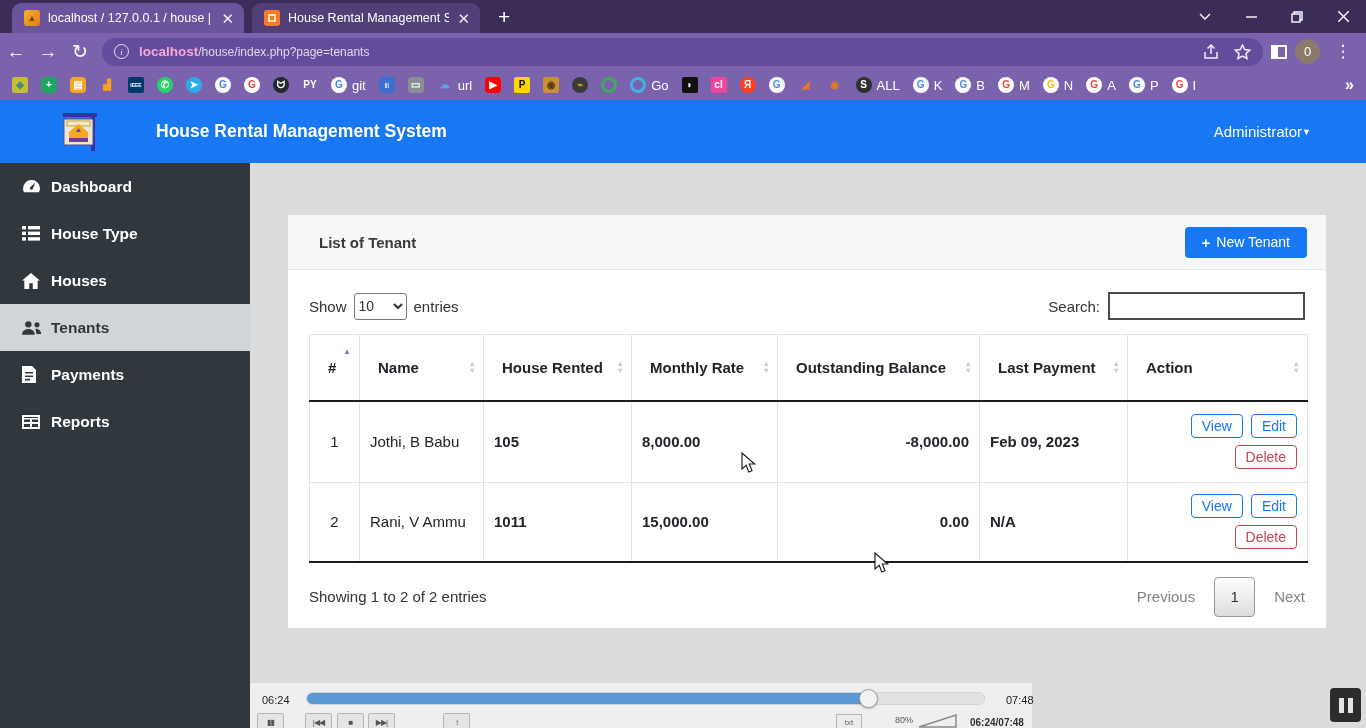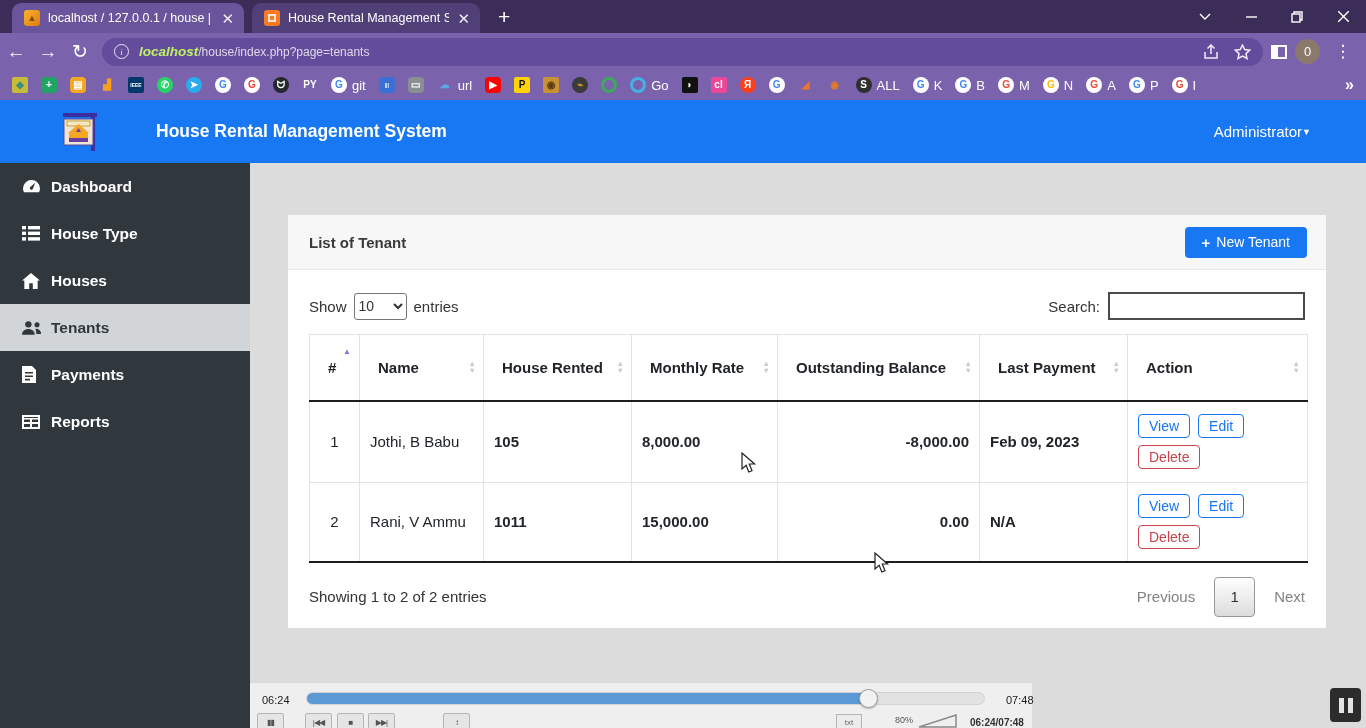--- a/index.html
+++ b/index.html
@@ -20,21 +20,21 @@
   .newtab { color:#fff; font-size:21px; margin-left:18px; padding-bottom:4px; }
   .win-controls { position:absolute; right:0; top:0; height:33px; display:flex; align-items:center; }
   .win-btn { width:46px; height:33px; display:flex; align-items:center; justify-content:center; }
   .win-btn svg { stroke:#fff; fill:none; stroke-width:1.4; }
 
   .toolbar { position:absolute; left:0; top:33px; width:100%; height:37px; background:#7a63ac; display:flex; align-items:center; }
   .nav-ic { color:#fff; font-size:19px; width:32px; text-align:center; }
   .nav-ic.fwd { opacity:.95; }
   .urlpill { height:28px; background:#644c9c; border-radius:14px; flex:1; margin:0 8px 0 6px; display:flex; align-items:center; padding:0 12px; color:#fff; }
   .info-ic { width:15px; height:15px; border:1.4px solid #e8e2f5; border-radius:50%; font-size:9px; display:flex; align-items:center; justify-content:center; color:#e8e2f5; font-style:italic; font-family:"Liberation Serif",serif; margin-right:10px; }
-  .url-host { font-size:13.5px; font-weight:bold; color:#bef264;font-style:italic; }
+  .url-host { font-size:13.5px; font-weight:bold; color:#f9a8d4; }
   .url-path { font-size:12px; color:rgba(255,255,255,.78); }
   .pill-right { margin-left:auto; display:flex; align-items:center; gap:14px; }
   .pill-right svg { stroke:#f0ecfa; fill:none; stroke-width:1.5; }
   .side-panel-ic { width:16px; height:14px; border:2px solid #fff; background:linear-gradient(to right,#fff 45%,transparent 45%); }
   .avatar { width:25px; height:25px; border-radius:50%; background:#8b7a6b; color:#fff; font-size:13px; display:flex; align-items:center; justify-content:center; }
   .kebab { color:#fff; font-size:17px; letter-spacing:0; width:30px; text-align:center; }
   .toolbar-right { display:flex; align-items:center; gap:8px; padding-right:8px; }
 
   .bookbar { position:absolute; left:0; top:70px; width:100%; height:30px; background:#7a63ac; display:flex; align-items:center; padding:0 12px; gap:13px; overflow:hidden; }
   .bm { display:flex; align-items:center; gap:5px; flex:0 0 auto; }
@@ -53,21 +53,21 @@
   .sidebar { position:absolute; left:0; top:163px; width:250px; height:565px; background:#30383e; }
   .side-item { height:47px; display:flex; align-items:center; padding-left:22px; color:#fff; font-size:15.5px; font-weight:bold; }
   .side-item .s-ic { width:20px; margin-right:9px; display:flex; }
   .side-item svg { fill:#fff; }
   .side-item.active { background:#d2d5d7; color:#30383e; }
   .side-item.active svg { fill:#30383e; }
 
   
   .content { position:absolute; left:250px; top:163px; width:1116px; height:565px; background:#dcdcdc; }
   .card { position:absolute; left:38px; top:52px; width:1038px; height:413px; background:#fff; }
-  .card-head { height:55px; background:#f7f7f7; border-bottom:1px solid #e7e7e7; display:flex; align-items:center; padding:0 19px 0 21px; }
+  .card-head { height:55px; background:#f7f7f7; border-bottom:1px solid #e7e7e7; display:flex; align-items:center; padding:0 19px 0 31px; }
   .card-title { font-size:15px; font-weight:bold; color:#3a3a3a; }
   .btn-new { margin-left:auto; background:#1877f2; color:#fff; border:none; border-radius:4px; height:31px; padding:0 17px; font-size:14px; font-family:inherit; display:flex; align-items:center; gap:6px; cursor:pointer; }
   .btn-new .plus { font-weight:bold; font-size:15px; }
 
   .card-body { padding:14px 21px 0 21px; }
   .tbl-controls { display:flex; align-items:center; margin:8px 0 14px 0; font-size:15px; color:#333; }
   .len-select { margin:0 7px; width:53px; height:27px; font-size:14px; font-family:inherit; color:#333; border:1px solid #767676; border-radius:3px; background:#fff; }
   .search-wrap { margin-left:auto; display:flex; align-items:center; gap:8px; }
   .search-input { width:197px; height:28px; border:2px solid #4b4b4b; background:#fff; font-size:14px; padding:0 6px; font-family:inherit; }
 
@@ -80,21 +80,21 @@
   th.col-action { text-align:center; }
   table.dt tbody td { padding:8px 10px; vertical-align:middle; }
   tr.r1 td { height:82px; }
   tr.r2 td { height:79px; }
   tbody tr:last-child td { border-bottom:2px solid #1d1d1d; }
   td.c-num { text-align:center; }
   td.c-name { padding-left:10px; color:#212529; }
   td.bold { font-weight:bold; padding-left:13px; }
   td.c-bal { text-align:right; font-weight:bold; padding-right:10px; }
   td.c-action { text-align:center; }
-  .act-wrap { display:flex; flex-direction:column; align-items:flex-start; gap:7px; }
+  .act-wrap { display:flex; flex-direction:column; align-items:flex-end; gap:7px; }
   .act-row { display:flex; gap:8px; }
   .btn-o { font-family:inherit; font-size:14px; background:#fff; border-radius:4px; padding:3px 10px; cursor:pointer; }
   .btn-blue { border:1px solid #1877f2; color:#1877f2; }
   .btn-red { border:1px solid #c9444d; color:#c9444d; }
 
   .tbl-footer { display:flex; align-items:center; margin-top:14px; font-size:15px; color:#333; }
   .paging { margin-left:auto; display:flex; align-items:center; gap:19px; color:#828282; }
   .page-btn { width:41px; height:40px; border:1px solid #979797; border-radius:4px; background:linear-gradient(#fff,#dcdcdc); color:#333; font-size:15px; display:flex; align-items:center; justify-content:center; }
 
   

